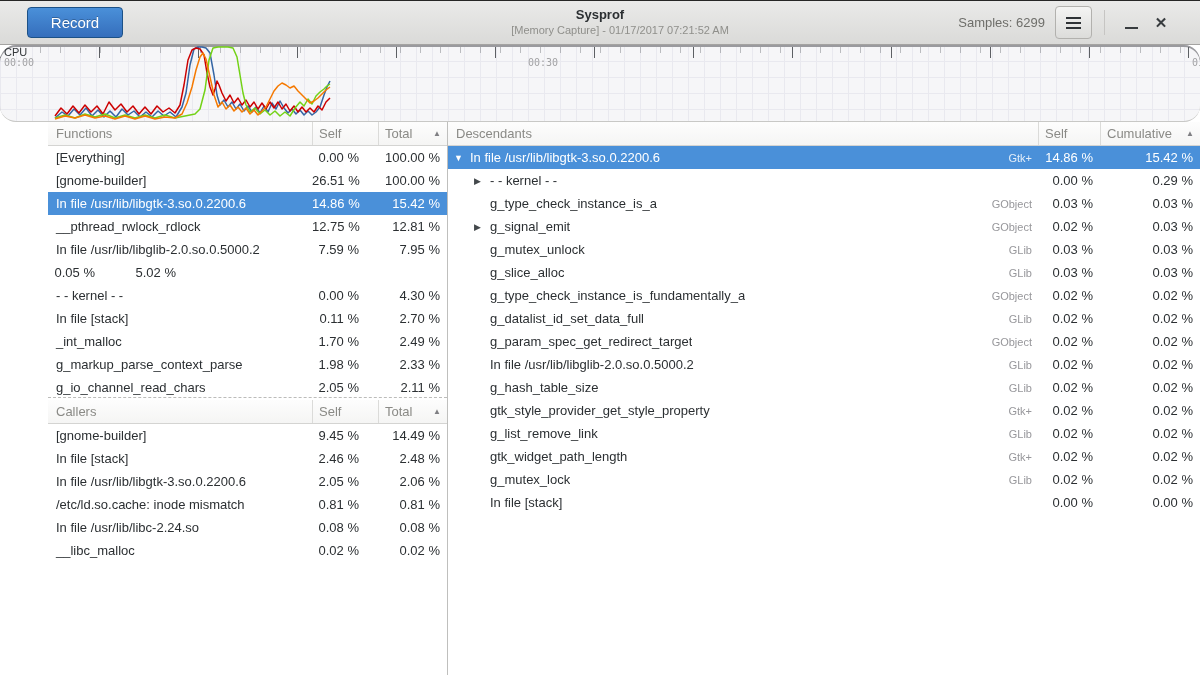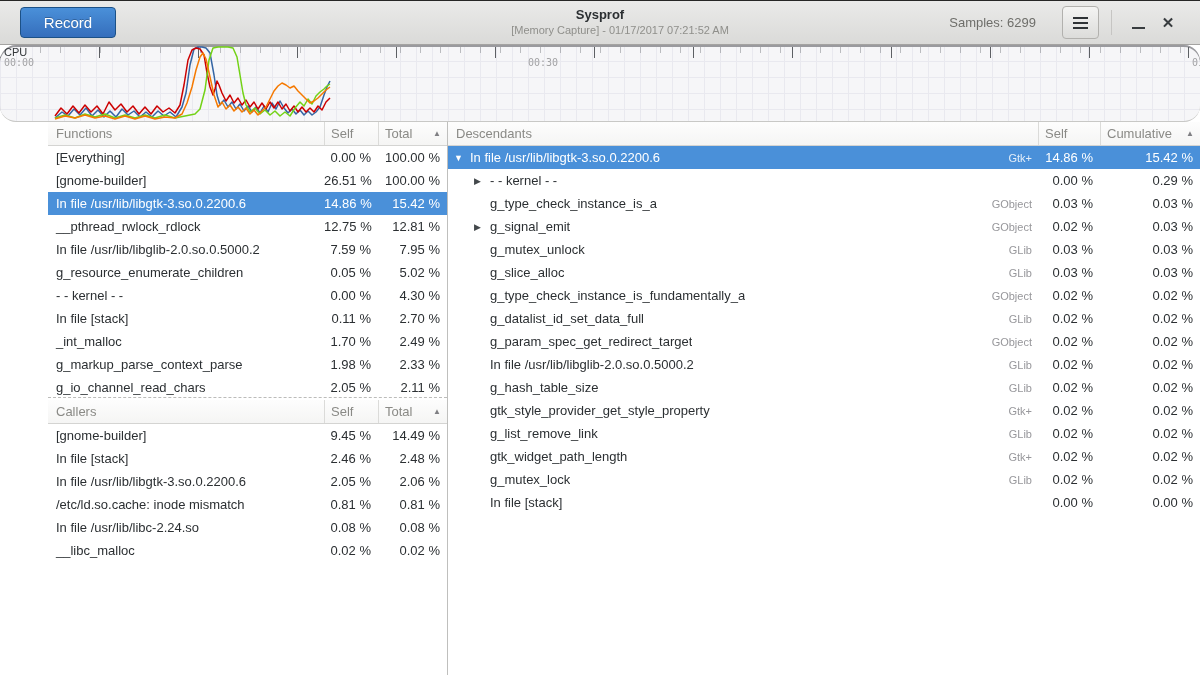--- a/index.html
+++ b/index.html
@@ -1,36 +1,36 @@
 <!DOCTYPE html>
 <html style="--sel: #4a90d9; --accent: #4a90d9;"><head>
 <meta charset="utf-8">
 <style>
   * { margin:0; padding:0; box-sizing:border-box; }
   html,body { width:1200px; height:675px; overflow:hidden; background:#fff;
               font-family:"Liberation Sans","DejaVu Sans",sans-serif; }
   .window { width:1200px; height:675px; border-top:1px solid #262626; display:flex; flex-direction:column; }
 
   
-  .titlebar { height:44px; flex:none; display:flex; align-items:center; padding:0 17px;
+  .titlebar { height:44px; flex:none; display:flex; align-items:center; padding:0 24px;
               background:linear-gradient(to bottom,#eaeae9,#dadad8);
               border-bottom:1px solid #a4a3a1; position:relative; }
   .btn { border-radius:4px; font-family:inherit; cursor:default; }
   .record { width:96px; height:31px; margin-left:3px; color:#fff; font-size:15px;
             background:linear-gradient(to bottom,var(--accent),#356ebc);
             border:1px solid #1c5187; text-shadow:0 -1px 0 rgba(0,0,0,.25); }
   .target { width:198px; height:31px; margin-left:9px; position:relative; font-size:14px; color:#2e3436;
             background:linear-gradient(to bottom,#f3f3f2,#d8d8d6); border:1px solid #b2b2af;
             display:flex; align-items:center; justify-content:center; }
   .caret { position:absolute; right:11px; top:8px; font-size:11px; color:#4c4c4a; }
   .titles { position:absolute; left:50%; top:5px; transform:translateX(-50%); text-align:center; }
   .titles .t  { font-size:13px; font-weight:bold; color:#2b2f32; line-height:17px; }
   .titles .st { font-size:11px; color:#8f8f8b; line-height:14px;margin-left:40px; }
   .tb-right { margin-left:auto; display:flex; align-items:center; }
-  .samples { font-size:13px; color:#6e6e6a; margin-right:26px;text-align:right; }
+  .samples { font-size:13px; color:#6e6e6a; margin-right:10px;text-align:right; }
   .menu { width:37px; height:33px; background:linear-gradient(to bottom,#f4f4f3,#dcdcda);
           border:1px solid #b2b1ae; display:flex; align-items:center; justify-content:center; }
   .hamburger { width:15px; height:12px; position:relative; }
   .hamburger::before { content:""; position:absolute; left:0; right:0; top:0; height:2px;
           background:#2f3336; box-shadow:0 5px 0 #2f3336, 0 10px 0 #2f3336; }
   .tsep { width:1px; height:25px; background:#c6c5c3; margin:0 11px 0 12px; }
   .winbtn { width:30px; height:30px; border:none; background:transparent; display:flex;
             align-items:center; justify-content:center; color:#383c3f; font-size:15px; font-weight:bold; }
   .minbar { width:13px; height:2px; background:#383c3f; margin-top:10px; }
 
@@ -61,21 +61,21 @@
   .hcell { display:flex; align-items:center; padding:0 6px; }
   .hcell.namec { flex:1; padding-left:8px; min-width:0; }
   .hcell.valc { border-left:1px solid #dbdbd9; }
   .sort { margin-left:auto; font-size:8px; color:#7f7f83; padding-left:6px; }
   .row { height:23px; display:flex; align-items:center; font-size:13px; color:#2b2f32;
          white-space:nowrap; }
   .row.selected { background:var(--sel); color:#fff; }
   .cell.namec { flex:1; padding-left:8px; overflow:hidden; min-width:0; }
   .num { text-align:right; padding-right:7px; }
   .w-self  { width:54px; flex:none; }
-  .w-total { width:69px; flex:none; }
+  .w-total { width:69px; flex:none;margin-left:12px; }
   .functions { height:275px; overflow:hidden; flex:none; }
   .hsplit { height:3px; flex:none; border-top:1px dashed #bcbcba; background:#fff; }
 
   
   .d-self { width:62px; flex:none; }
   .d-cum  { width:100px; flex:none; }
   .drow { padding-left:6px; }
   .drow.indent-1 { padding-left:26px; }
   .exp { width:16px; flex:none; font-size:9px; color:#43484b; text-align:left; }
   .row.selected .exp { color:#fff; }
@@ -163,21 +163,20 @@
               <div class="cell namec">__pthread_rwlock_rdlock</div>
               <div class="num w-self">12.75 %</div>
               <div class="num w-total">12.81 %</div>
             </div>
             <div class="row">
               <div class="cell namec">In file /usr/lib/libglib-2.0.so.0.5000.2</div>
               <div class="num w-self">7.59 %</div>
               <div class="num w-total">7.95 %</div>
             </div>
             <div class="row">
-              <div class="cell namec">g_resource_enumerate_children</div>
               <div class="num w-self">0.05 %</div>
               <div class="num w-total">5.02 %</div>
             </div>
             <div class="row">
               <div class="cell namec">- - kernel - -</div>
               <div class="num w-self">0.00 %</div>
               <div class="num w-total">4.30 %</div>
             </div>
             <div class="row">
               <div class="cell namec">In file [stack]</div>

